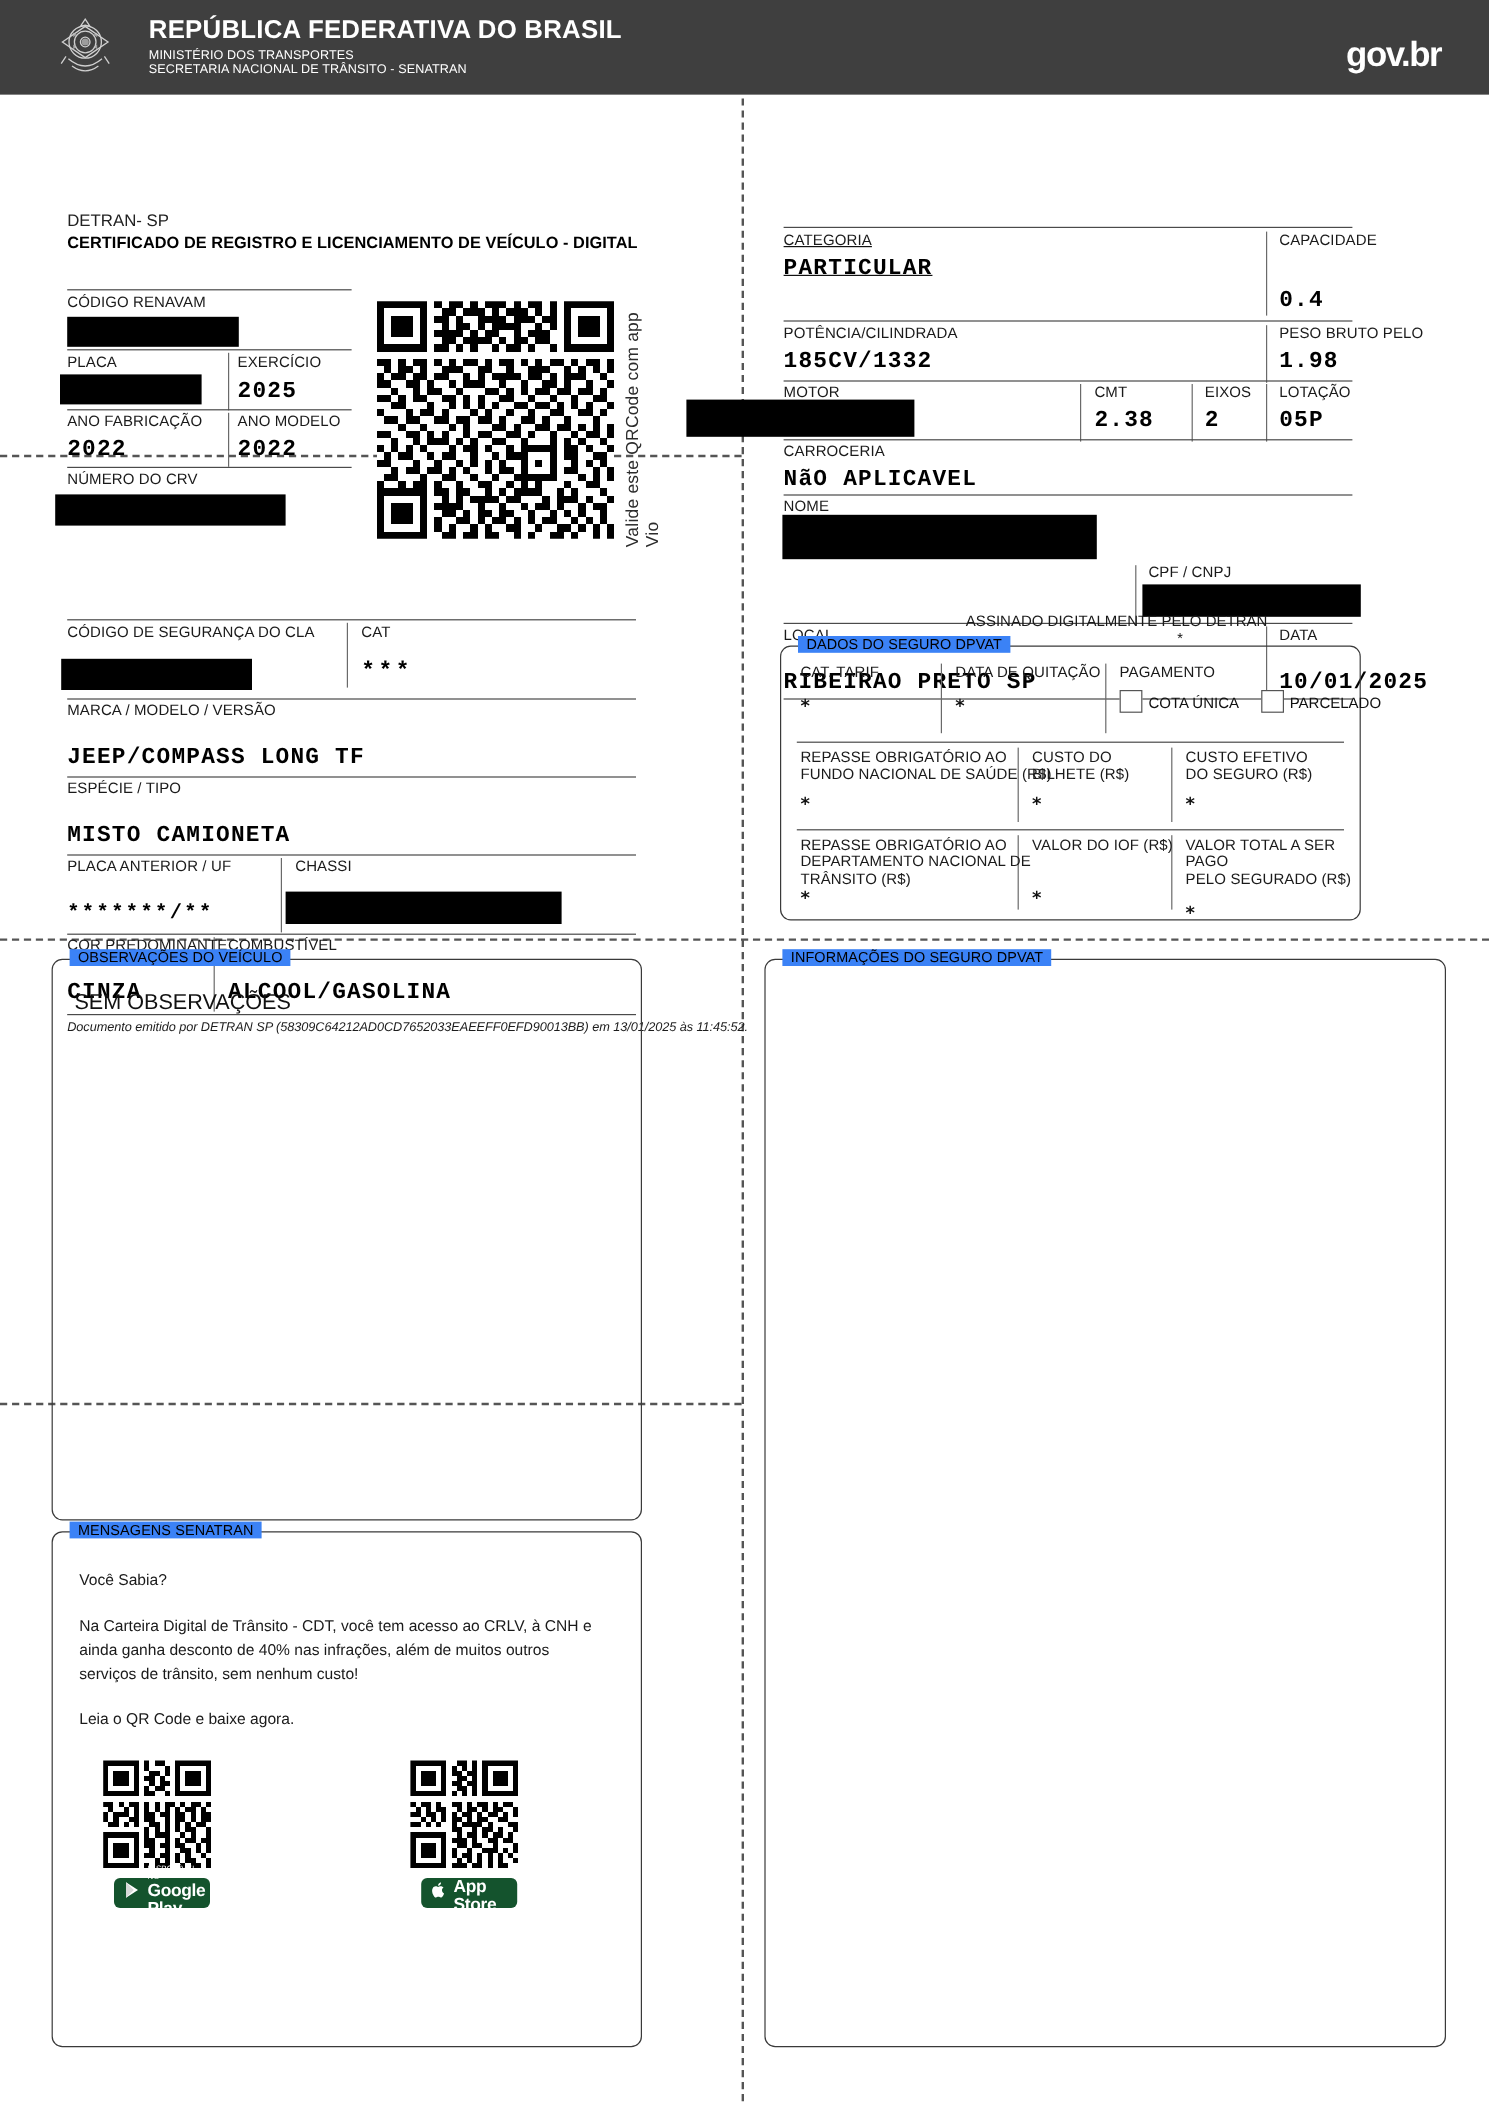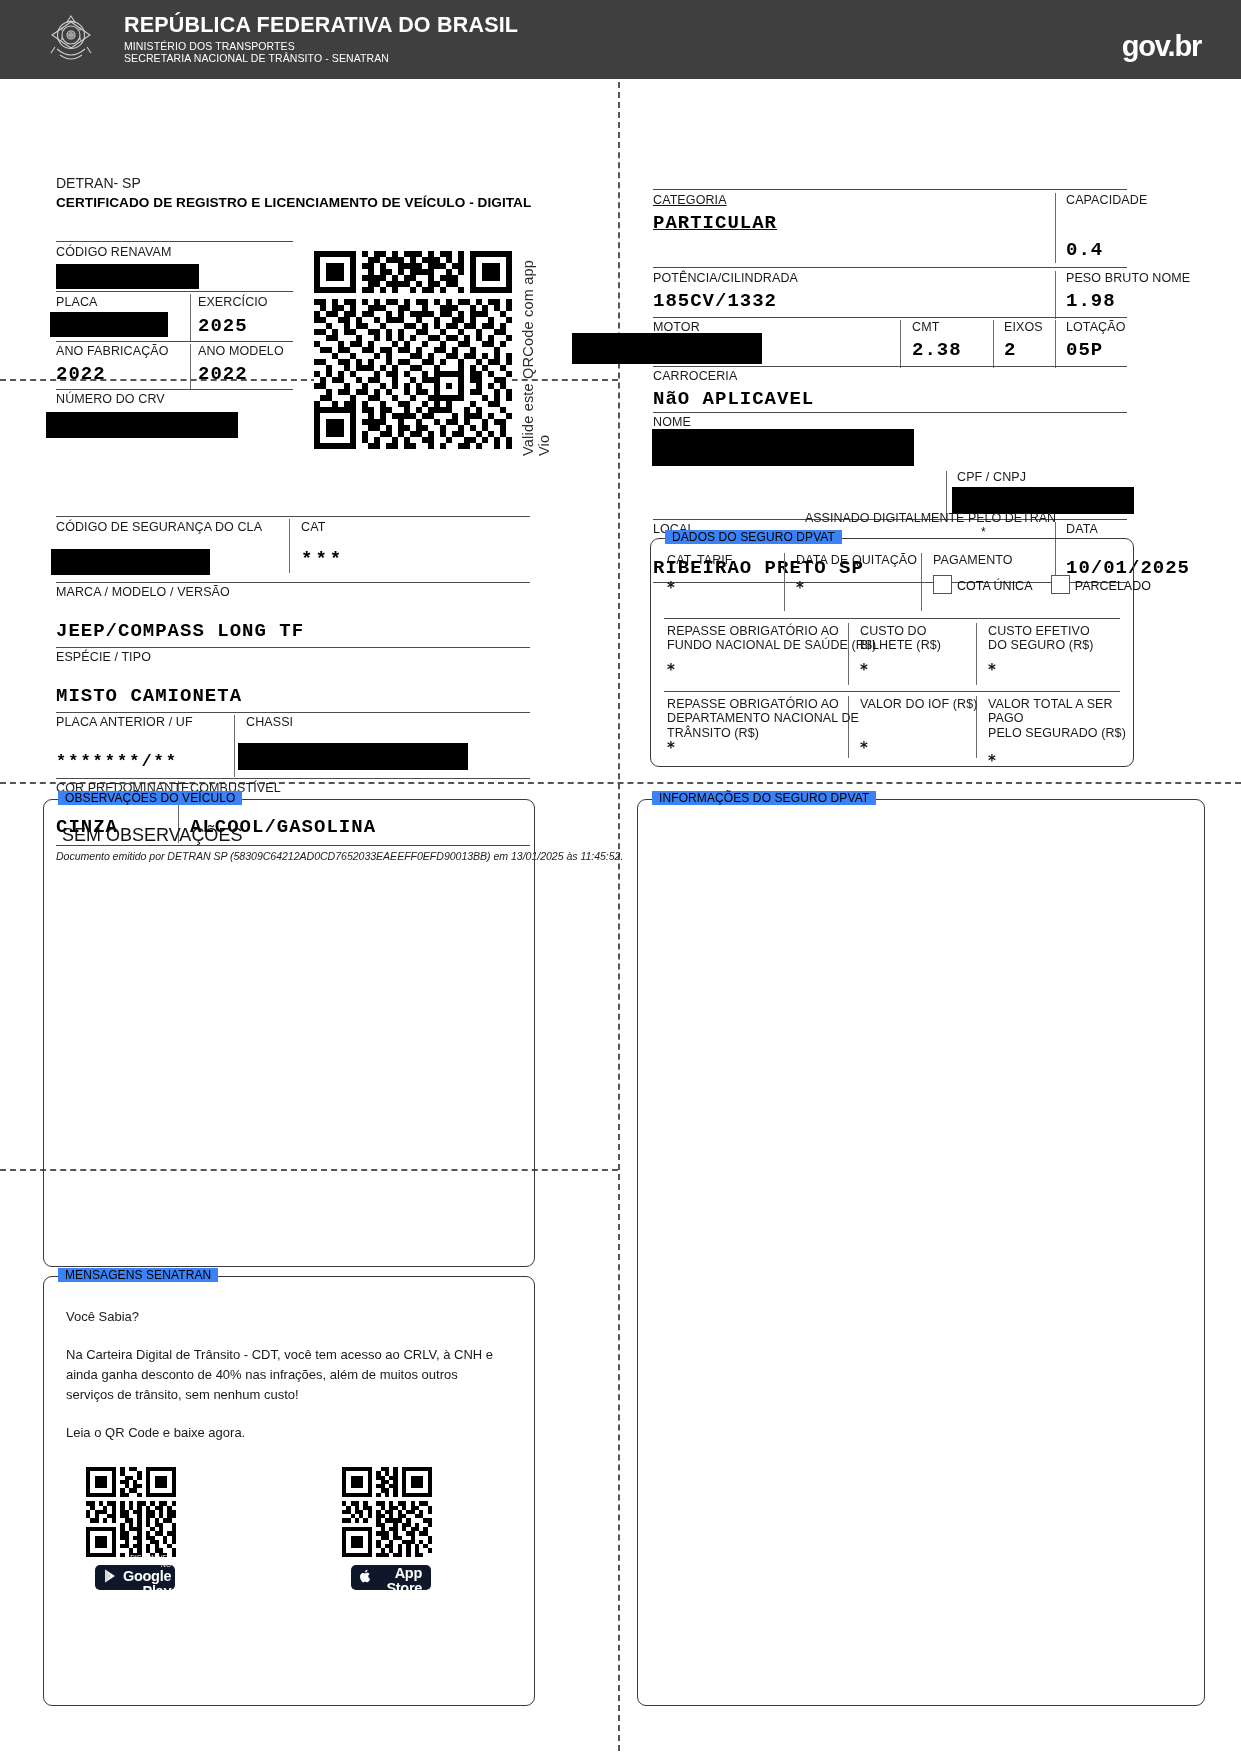--- a/index.html
+++ b/index.html
@@ -86,22 +86,22 @@
     display:inline-block;width:17px;height:17px;border:1.4px solid #555;
     vertical-align:-4px;margin-right:5px;background:#fff;
   }
   .star{font-family:"DejaVu Sans", sans-serif;font-size:15px;font-weight:bold;line-height:1;}
 
   
   .msg{position:absolute;font-size:13px;color:#1a1a1a;line-height:1.55;}
 
   
   .badge{
-    position:absolute;background:#0f172a;border-radius:5px;color:#fff;
-    display:flex;align-items:center;padding:0 9px;box-sizing:border-box;text-align:right;
+    position:absolute;background:#14532d;border-radius:5px;color:#fff;
+    display:flex;align-items:center;padding:0 9px;box-sizing:border-box;
   }
   .badge .b-txt{line-height:1.05;margin-left:6px;}
   .badge .b-small{font-size:6.5px;letter-spacing:.2px;display:block;}
   .badge .b-big{font-size:14.5px;font-weight:bold;display:block;letter-spacing:-.3px;}
 </style>
 </head>
 <body>
 
 <div class="header">
   <div class="brasao">
@@ -547,21 +547,21 @@
     <div class="val" style="margin-top:32px;">0.4</div>
   </div>
 
   <div class="rule" style="left:653px;top:188px;width:474px;"></div>
   <div class="vrule" style="left:1055px;top:192px;height:48px;"></div>
   <div class="fld" style="left:653px;top:192px;">
     <div class="lbl">POTÊNCIA/CILINDRADA</div>
     <div class="val" style="margin-top:5px;">185CV/1332</div>
   </div>
   <div class="fld" style="left:1066px;top:192px;">
-    <div class="lbl">PESO BRUTO NOME</div>
+    <div class="lbl">PESO BRUTO PELO</div>
     <div class="val" style="margin-top:5px;">1.98</div>
   </div>
 
   <div class="rule" style="left:653px;top:238px;width:474px;"></div>
   <div class="vrule" style="left:900px;top:241px;height:48px;"></div>
   <div class="vrule" style="left:993px;top:241px;height:48px;"></div>
   <div class="vrule" style="left:1055px;top:241px;height:48px;"></div>
   <div class="fld" style="left:653px;top:241px;">
     <div class="lbl">MOTOR</div>
   </div>

